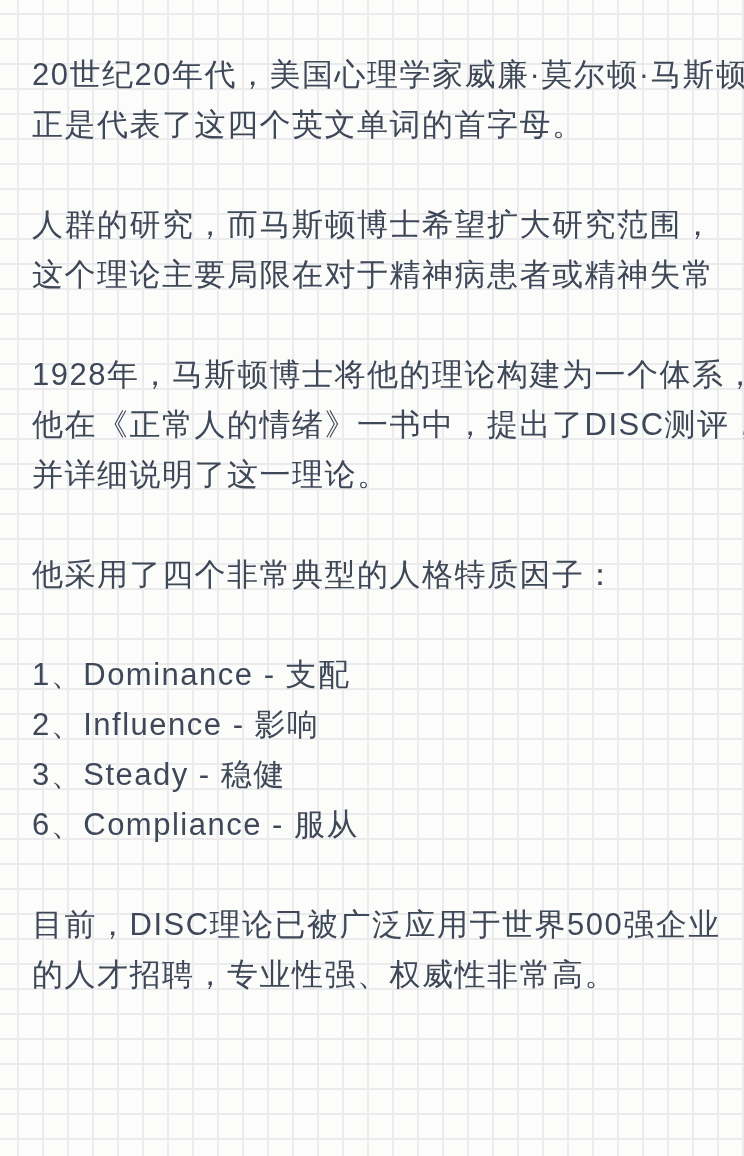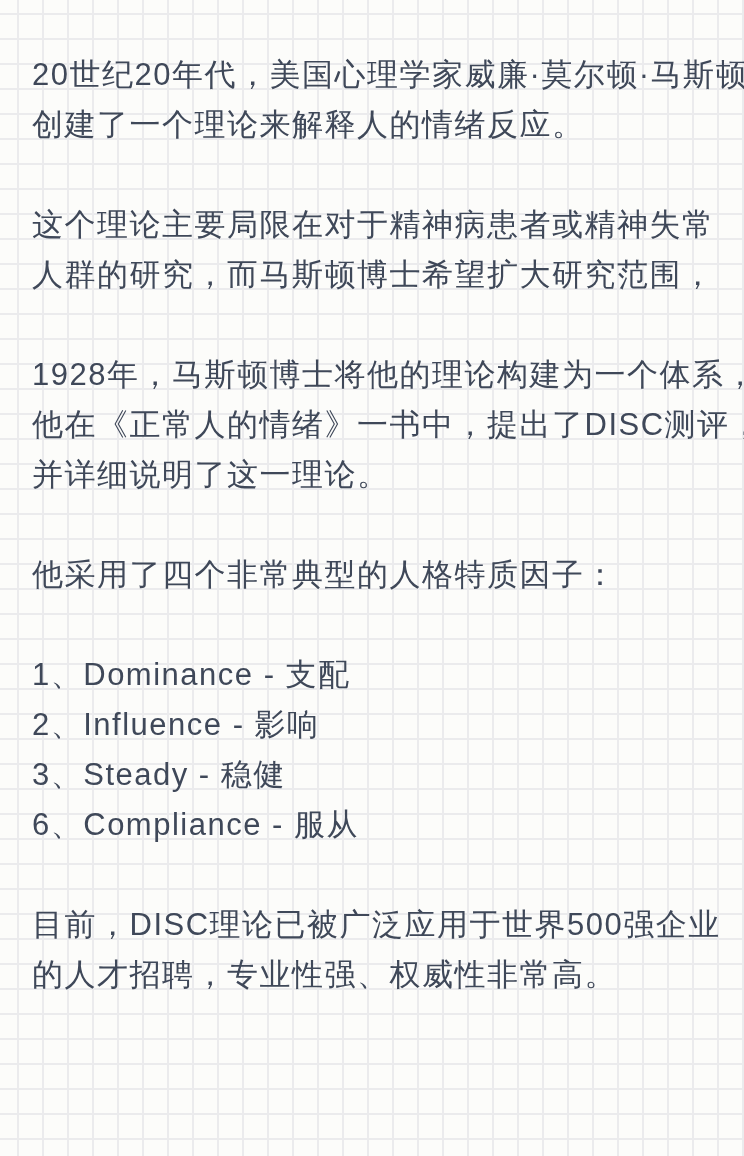--- a/index.html
+++ b/index.html
@@ -40,26 +40,26 @@
     white-space: nowrap;
   }
 </style>
 </head>
 <body style="background-color: rgb(252, 252, 250); --grid-line: #ebebed; --text-color: #3f4859;">
 
 <div class="page">
 
   <div class="para">
     <span class="line">20世纪20年代，美国心理学家威廉·莫尔顿·马斯顿</span>
-    <span class="line">创建了一个理论来解释人的情绪反应。</span>
+    <span class="line">正是代表了这四个英文单词的首字母。</span>
   </div>
 
   <div class="para">
+    <span class="line">人群的研究，而马斯顿博士希望扩大研究范围，</span>
     <span class="line">这个理论主要局限在对于精神病患者或精神失常</span>
-    <span class="line">人群的研究，而马斯顿博士希望扩大研究范围，</span>
   </div>
 
   <div class="para">
     <span class="line">1928年，马斯顿博士将他的理论构建为一个体系，</span>
     <span class="line">他在《正常人的情绪》一书中，提出了DISC测评，</span>
     <span class="line">并详细说明了这一理论。</span>
   </div>
 
   <div class="para">
     <span class="line">他采用了四个非常典型的人格特质因子：</span>

